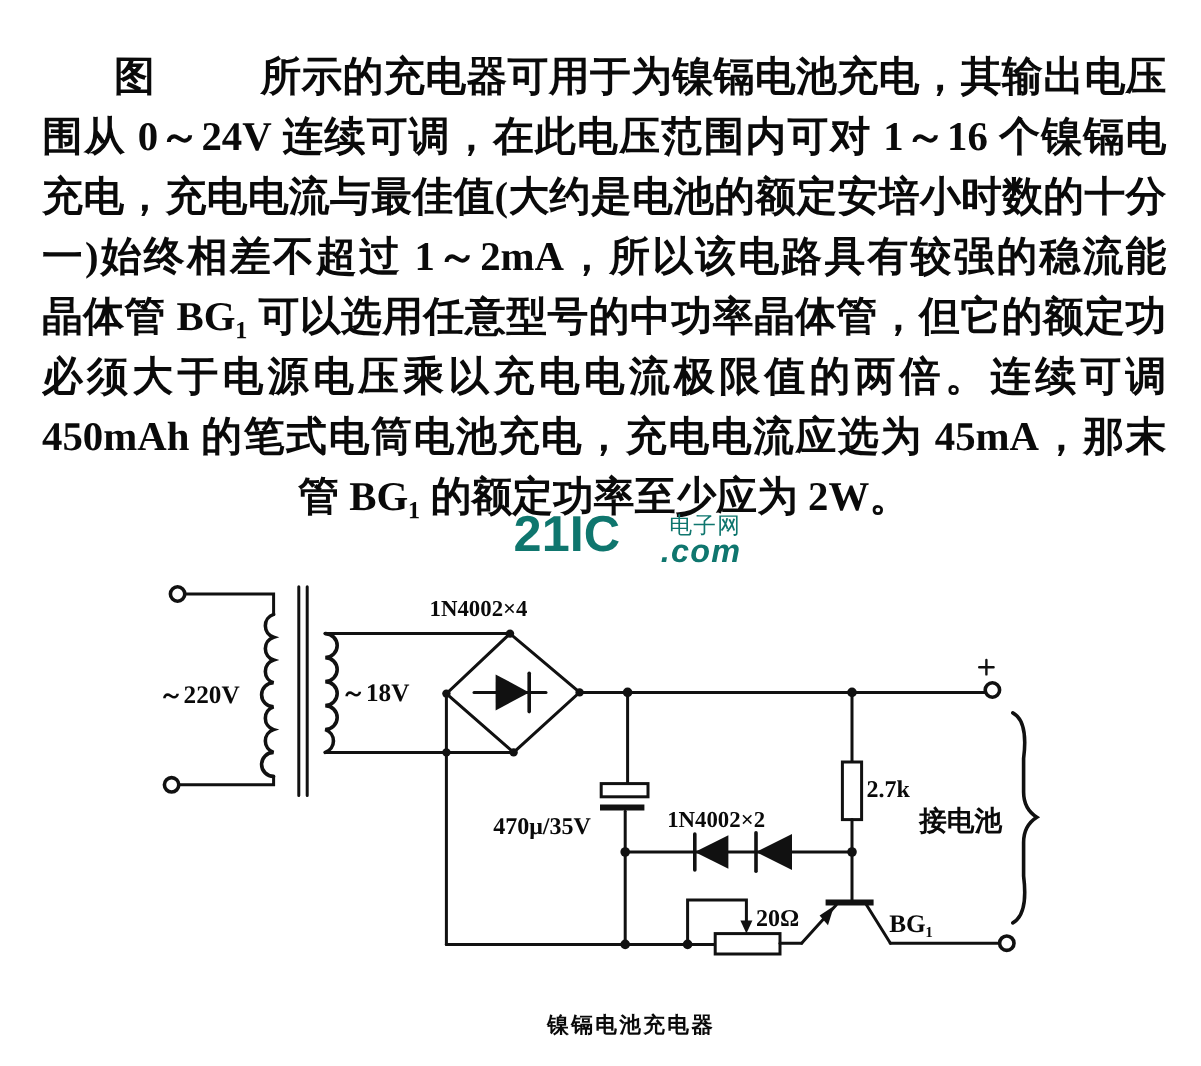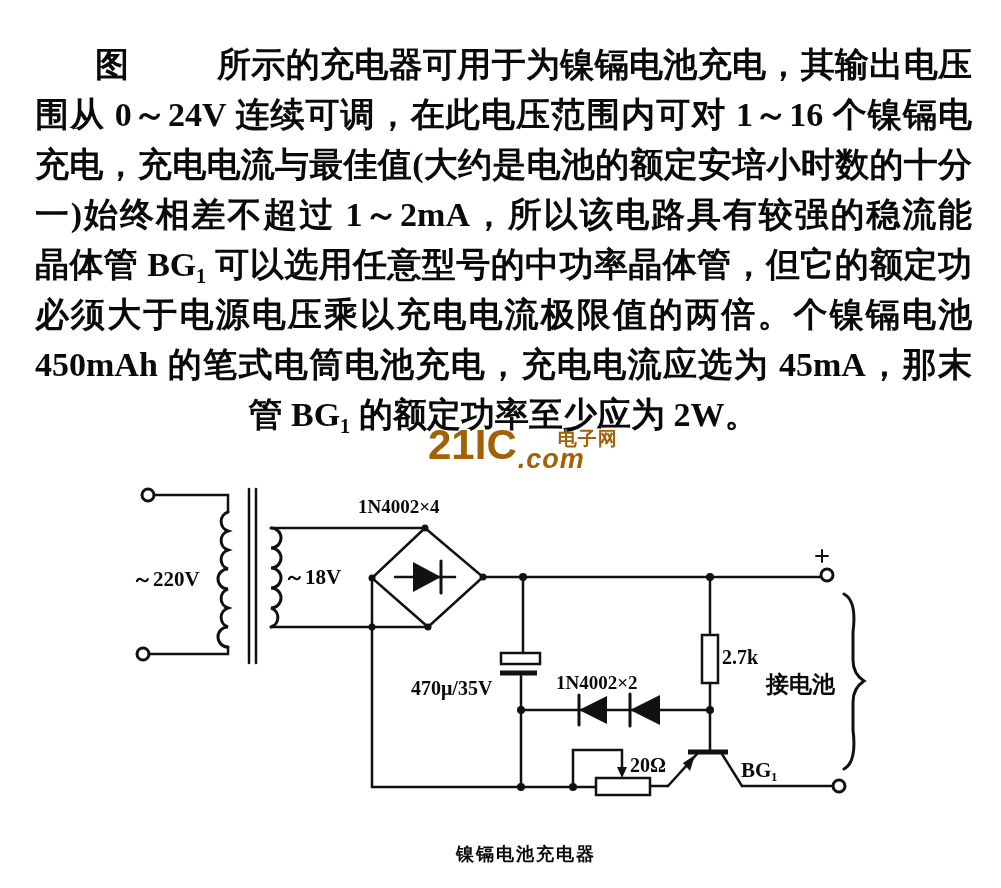--- a/index.html
+++ b/index.html
@@ -14,28 +14,28 @@
   }
   .pline { text-align:justify; text-align-last:justify; height:50px; overflow:hidden; }
   .pline.first { display:flex; }
   .pline.first .fig-label { flex:0 0 auto; padding-left:60px; }
   .pline.first .fig-gap { flex:0 0 88px; }
   .pline.first .stretch { flex:1 1 auto; text-align:justify; text-align-last:justify; }
   .pline.last { text-align:center; text-align-last:auto; }
   
   .watermark {
     position:absolute; left:428px; top:423px; display:flex; align-items:flex-start;
-    color:#a16207; user-select:none;
+    color:#0f766e; user-select:none;text-align:right;
   }
   .wm-brand {
     font-family:"Liberation Sans","DejaVu Sans",sans-serif;
     font-size:42px; font-weight:900; line-height:44px; letter-spacing:0px;
   }
   .wm-right { display:flex; flex-direction:column; margin-left:1px; margin-top:6px; }
-  .wm-tagline { font-size:19px; font-weight:bold; line-height:19px; letter-spacing:1px;padding-left:40px; }
+  .wm-tagline { font-size:19px; font-weight:normal; line-height:19px; letter-spacing:1px;padding-left:40px; }
   .wm-suffix {
     font-family:Liberation Sans, sans-serif; font-size:27px; font-weight:bold;
     font-style:italic; line-height:22px; letter-spacing:1px;
   }
   
   .circuit-svg { position:absolute; left:0; top:470px; }
   .wire { stroke:#111; stroke-width:2.5; fill:none; stroke-linecap:round; }
   .thick { stroke:#111; stroke-width:5; fill:none; stroke-linecap:butt; }
   .comp  { stroke:#111; stroke-width:2.5; fill:#ffffff; }
   .blackfill { fill:#111; stroke:none; }
@@ -59,21 +59,21 @@
   <div class="doc-text">
     <div class="pline first">
       <span class="fig-label">图</span>
       <span class="fig-gap"></span>
       <span class="stretch">所示的充电器可用于为镍镉电池充电，其输出电压范</span>
     </div>
     <div class="pline">围从 0～24V 连续可调，在此电压范围内可对 1～16 个镍镉电池</div>
     <div class="pline">充电，充电电流与最佳值(大约是电池的额定安培小时数的十分之</div>
     <div class="pline">一)始终相差不超过 1～2mA，所以该电路具有较强的稳流能力。</div>
     <div class="pline">晶体管 BG₁ 可以选用任意型号的中功率晶体管，但它的额定功率</div>
-    <div class="pline">必须大于电源电压乘以充电电流极限值的两倍。个镍镉电池</div>
+    <div class="pline">必须大于电源电压乘以充电电流极限值的两倍。连续可调</div>
     <div class="pline">450mAh 的笔式电筒电池充电，充电电流应选为 45mA，那末晶体</div>
     <div class="pline last">管 BG₁ 的额定功率至少应为 2W。</div>
   </div>
 
   <div class="watermark">
     <span class="wm-brand">21IC</span>
     <span class="wm-right">
       <span class="wm-tagline">电子网</span>
       <span class="wm-suffix">.com</span>
     </span>

